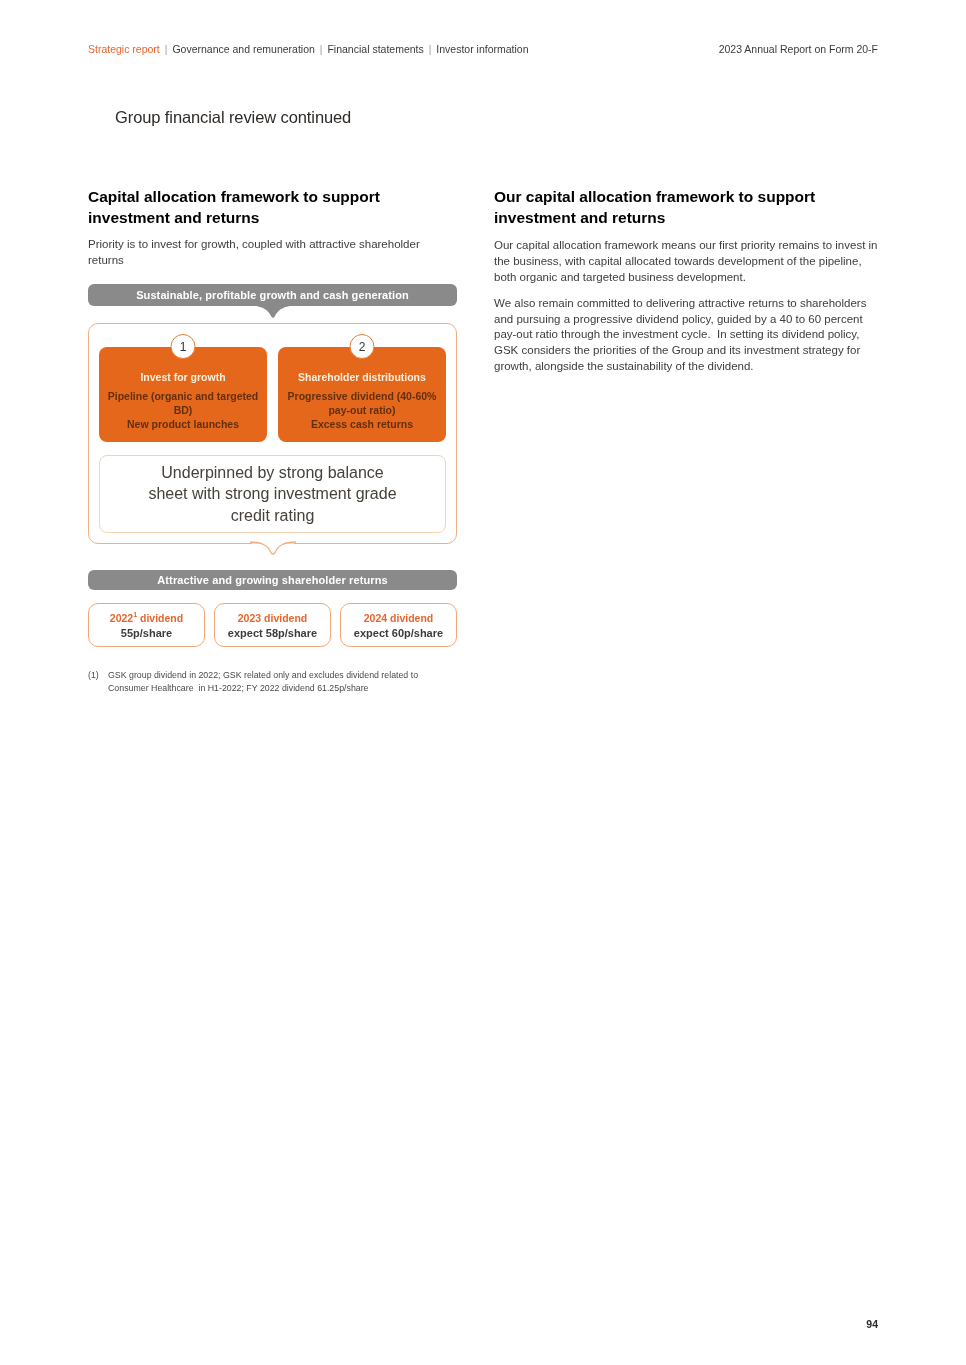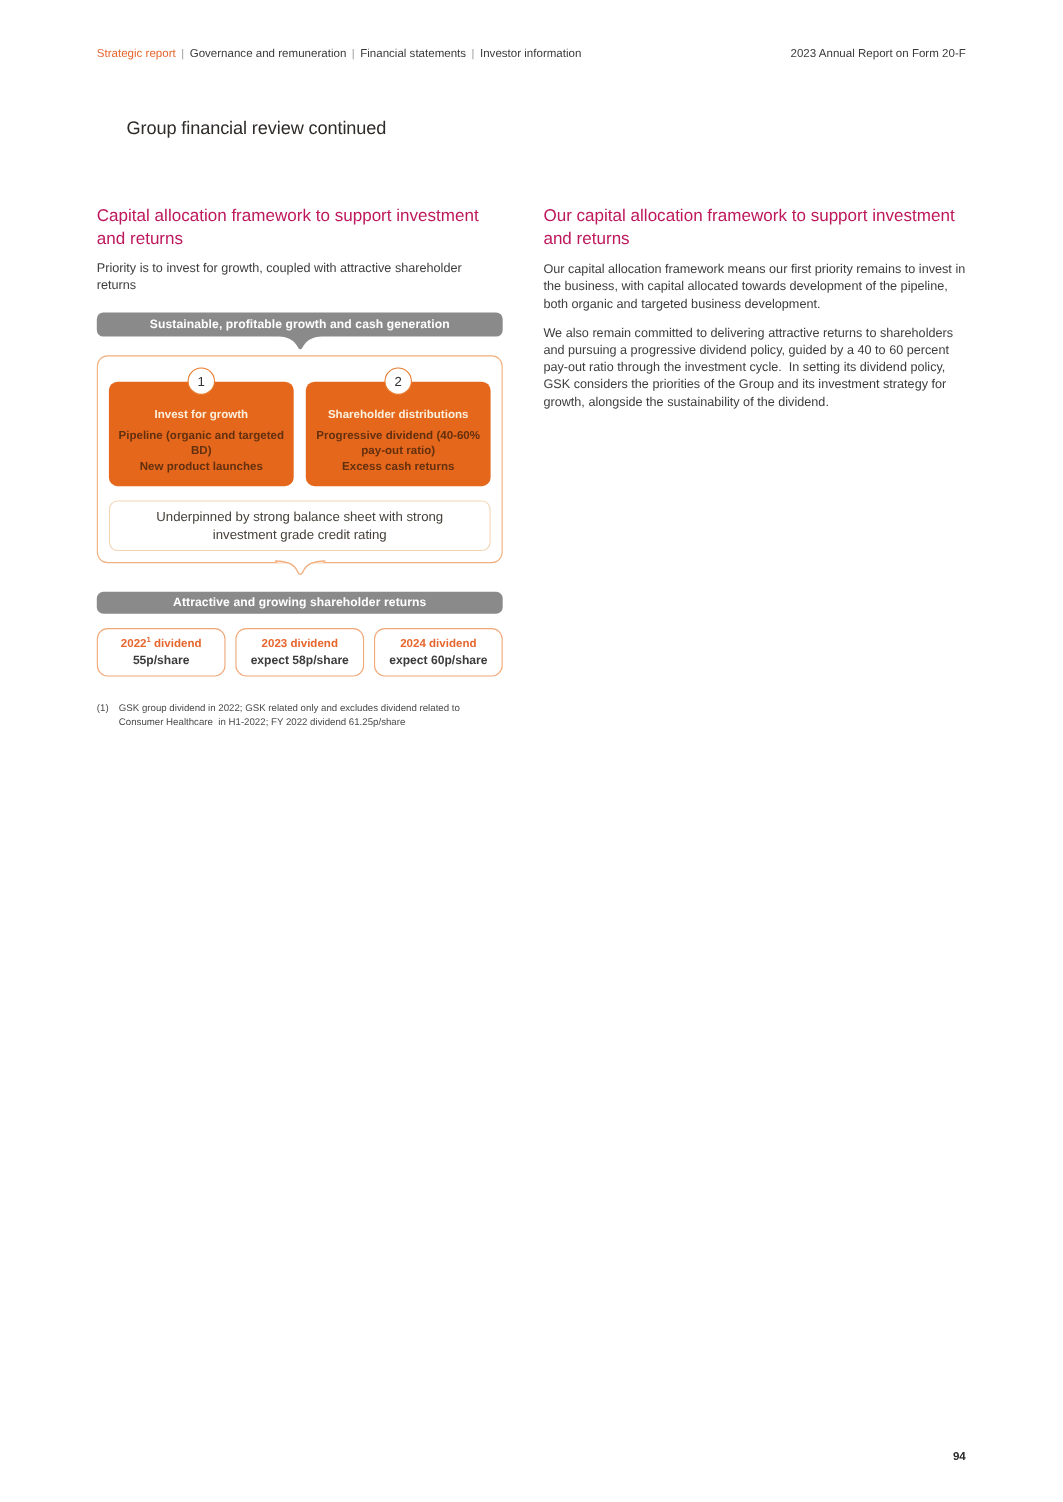--- a/index.html
+++ b/index.html
@@ -37,23 +37,23 @@
     color: #2e2a28;
     letter-spacing: -0.1px;
     margin-left: 27px;
   }
 
   
   .col-left  { position: absolute; top: 186px; left: 88px;  width: 369px; }
   .col-right { position: absolute; top: 186px; left: 494px; width: 384px; }
 
   .section-heading {
-    color: #be185d;
+    color: #000000;
     font-size: 15.5px;
-    font-weight: normal;
+    font-weight: bold;
     line-height: 1.36;
   }
   .intro {
     margin-top: 9px;
     font-size: 11.5px;
     line-height: 1.36;
     color: #3d3d3d;
     white-space: pre-wrap;
   }
   .para {
@@ -141,21 +141,21 @@
   .underpinned {
     margin-top: 13px;
     border: 1px solid #f3d5b5;
     border-radius: 8px;
     min-height: 42px;
     display: flex;
     align-items: center;
     justify-content: center;
     text-align: center;
     padding: 6px 40px;
-    font-size: 12px;
+    font-size: 16px;
     line-height: 1.35;
     color: #46413a;
   }
 
   
   .dividends { display: flex; gap: 9px; margin-top: 13px; }
   .div-box {
     flex: 1;
     border: 1.4px solid #f0a878;
     border-radius: 10px;

